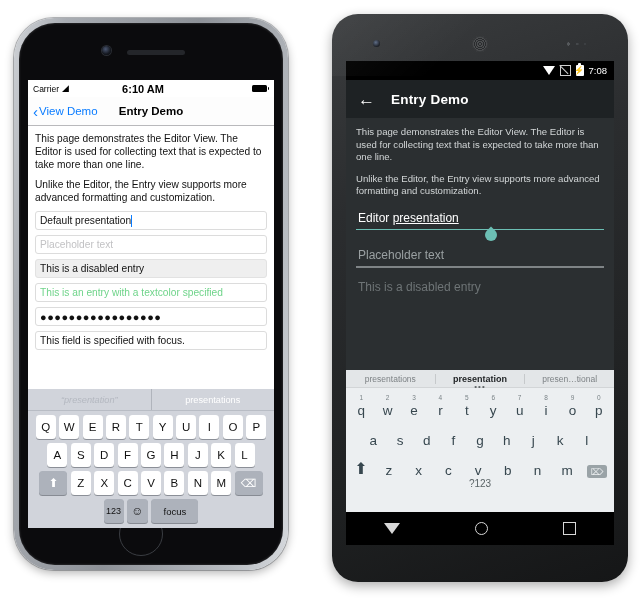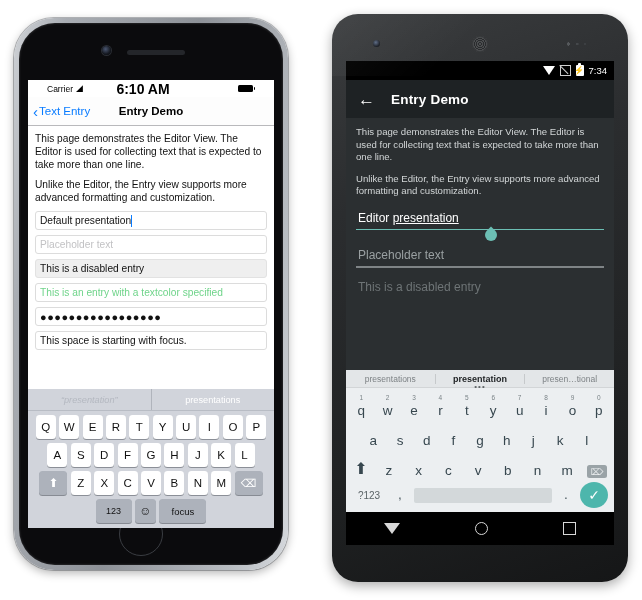--- a/index.html
+++ b/index.html
@@ -49,25 +49,25 @@
     width: 246px; height: 448px;
     background: #ffffff;
     overflow: hidden;
   }
 
   .ios-statusbar {
     height: 17px; background:#ffffff;
     display:flex; align-items:center;
     font-size: 8.5px; color:#000;
     position: relative;
-    padding: 0 19px;
+    padding: 0 5px;
   }
   .ios-carrier { display:flex; align-items:center; gap:3px; }
   .wifi-glyph { font-size: 9px; line-height:1; }
-  .ios-time { position:absolute; left:0; right:16px; text-align:center; font-weight:bold; font-size:14px;}
+  .ios-time { position:absolute; left:0; right:16px; text-align:center; font-weight:bold; font-size:11px;}
   .ios-batt { margin-left:auto; display:flex; align-items:center; }
   .ios-batt .body { width:15px; height:7px; background:#000; border-radius:1.5px; }
   .ios-batt .cap { width:1.5px; height:3px; background:#000; margin-left:1px; border-radius:0 1px 1px 0;}
 
   .ios-navbar {
     height: 28px; background:#fdfdfd;
     border-bottom:1px solid #b9b9bc;
     display:flex; align-items:center; position:relative;
     padding: 0 5px;
   }
@@ -120,21 +120,21 @@
     font-size: 11.5px; color:#111;
     display:flex; align-items:center; justify-content:center;
     height: 24px; width: 20px;
   }
   .ios-krow.r2 { padding-left: 12px; padding-right: 12px; }
   .ios-krow.r3 { padding-left: 2px; padding-right: 2px; }
   .ios-key.wide { width: 28px; background:#adb2bb; box-shadow:0 1px 0 #878b93; }
   .ios-key.fn { background:#adb2bb; box-shadow:0 1px 0 #878b93; font-size:9px; }
   .ios-krow.r4 { padding: 4px 2px 5px 2px; }
   .ios-key.space { flex: 1; width:auto; background:#fff; font-size:9.5px; color:#333; }
-  .ios-key.k123 { width:36px; font-size:9px; }
+  .ios-key.k123 { width:20px; font-size:9px; }
   .ios-key.kemoji { width:21px; font-size:12px; }
   .ios-key.kreturn { width:47px; font-size:9.5px; }
   .shift-arrow { font-size: 12px; color:#fff; }
   .del-key { font-size: 11px; color:#fff; }
 
   
   .android {
     position: absolute; left: 332px; top: 14px;
     width: 296px; height: 568px;
     border-radius: 26px;
@@ -211,21 +211,21 @@
   .a-sugg.divider { border-left:1px solid #c6c9cb; border-right:1px solid #c6c9cb; }
   .a-dots { position:absolute; left:50%; bottom:-4px; transform:translateX(-50%); font-size:8px; color:#5f6466; letter-spacing:1px; line-height:1;}
   .a-krow { display:flex; justify-content:space-around; align-items:flex-end; height:30px; padding: 0 2px; }
   .a-key { flex:1; text-align:center; font-size:13.5px; color:#37474f; position:relative; }
   .a-key .hint { position:absolute; top:-9px; left:0; right:0; font-size:6.5px; color:#7a8387; }
   .a-krow.r2 { padding: 0 14px; }
   .a-krow.r3 { padding: 0 2px; }
   .a-shift { flex:0 0 26px; display:flex; align-items:center; justify-content:center; color:#37474f; }
   .a-del { flex:0 0 30px; display:flex; align-items:center; justify-content:center; }
   .a-del-box { background:#9aa3a7; border-radius:2.5px; width:20px;height:13px; color:#eceff1; font-size:9px; display:flex;align-items:center;justify-content:center;}
-  .a-krow.r4 { height:34px; align-items:center; padding: 0 6px; gap:4px;}
+  .a-krow.r4 { height:34px; align-items:center; padding: 0 6px; gap:4px;flex-direction:column;}
   .a-sym { flex:0 0 34px; font-size:10px; color:#5a6366; text-align:center;}
   .a-comma, .a-period { flex:0 0 20px; text-align:center; font-size:12px; color:#37474f;}
   .a-space { flex:1; height:15px; background:#d3d8da; border-radius:2px; }
   .a-enter { flex:0 0 28px; height:26px; border-radius:50%; background:#4db6ac; color:#fff;
     display:flex;align-items:center;justify-content:center; font-size:14px; }
 
   .a-nav { position:absolute; left:0; right:0; bottom:0; height:33px; background:#000;
     display:flex; align-items:center; justify-content:space-around; }
   .nav-back { width:0;height:0;border-left:8px solid transparent;border-right:8px solid transparent;border-top:11px solid #d8d8d8; }
   .nav-home { width:11px;height:11px;border:1.6px solid #d8d8d8;border-radius:50%; }
@@ -252,21 +252,21 @@
         <div class="ios-time">6:10 AM</div>
         <div class="ios-batt">
           <div class="body"></div>
             <div class="cap"></div>
         </div>
       </div>
 
       <div class="ios-navbar">
         <div class="ios-back">
           <span class="chev">‹</span>
-          <span>Text Entry</span>
+          <span>View Demo</span>
         </div>
         <div class="ios-title">Entry Demo</div>
       </div>
 
       <div class="ios-body">
         <p class="ios-para">This page demonstrates the Editor View. The Editor is used for collecting text that is expected to take more than one line.</p>
         <p class="ios-para">Unlike the Editor, the Entry view supports more advanced formatting and customization.</p>
 
         <div class="ios-entry focused">
           <span>Default presentation</span>
@@ -278,21 +278,21 @@
         <div class="ios-entry disabled">
           <span>This is a disabled entry</span>
         </div>
         <div class="ios-entry colored">
           <span>This is an entry with a textcolor specified</span>
         </div>
         <div class="ios-entry password">
           <span>●●●●●●●●●●●●●●●●●</span>
         </div>
         <div class="ios-entry">
-          <span>This space is starting with focus.</span>
+          <span>This field is specified with focus.</span>
         </div>
       </div>
 
       <div class="ios-kb">
         <div class="ios-suggest">
           <div class="ios-sugg quoted">“presentation”</div>
           <div class="ios-sugg">presentations</div>
         </div>
 
         <div class="ios-krow r1">
@@ -352,21 +352,21 @@
     <div class="a-sensor"></div>
 
     <div class="android-screen">
 
       <div class="a-statusbar">
         <div class="a-wifi"></div>
         <div class="a-signal"></div>
         <div class="a-batt">
           <span class="a-batt-bolt">⚡</span>
         </div>
-        <span>7:34</span>
+        <span>7:08</span>
       </div>
 
       <div class="a-appbar">
         <span class="a-back">←</span>
         <span class="a-title">Entry Demo</span>
       </div>
 
       <div class="a-content">
         <p class="a-para">This page demonstrates the Editor View. The Editor is used for collecting text that is expected to take more than one line.</p>
         <p class="a-para">Unlike the Editor, the Entry view supports more advanced formatting and customization.</p>

